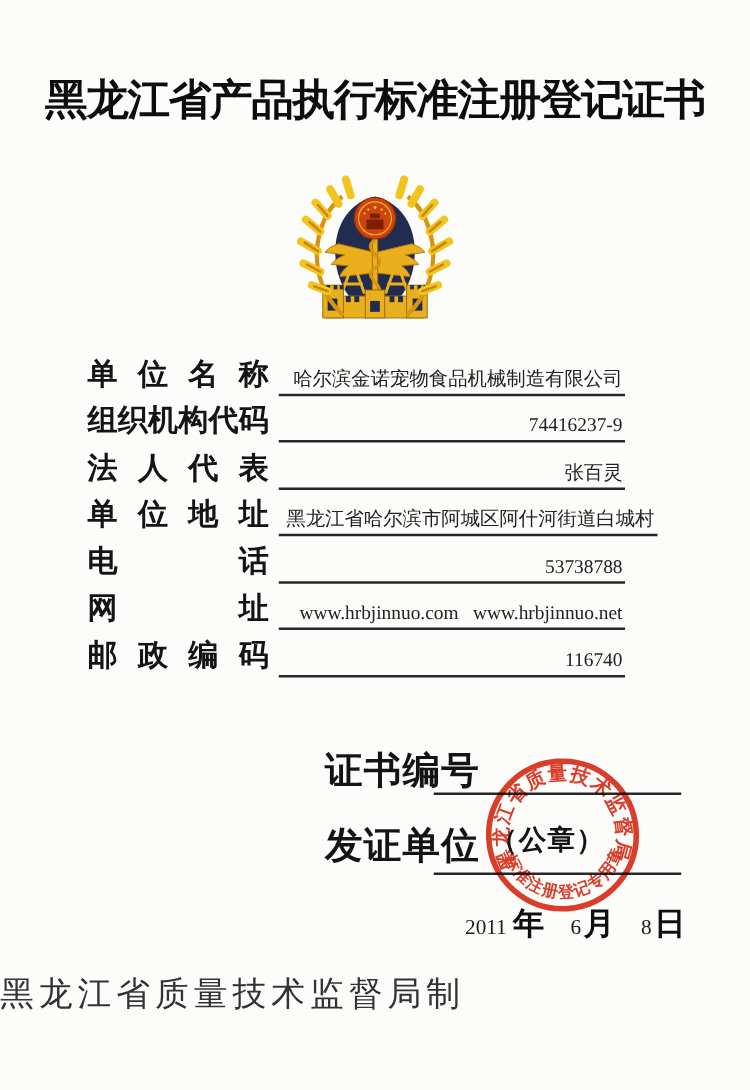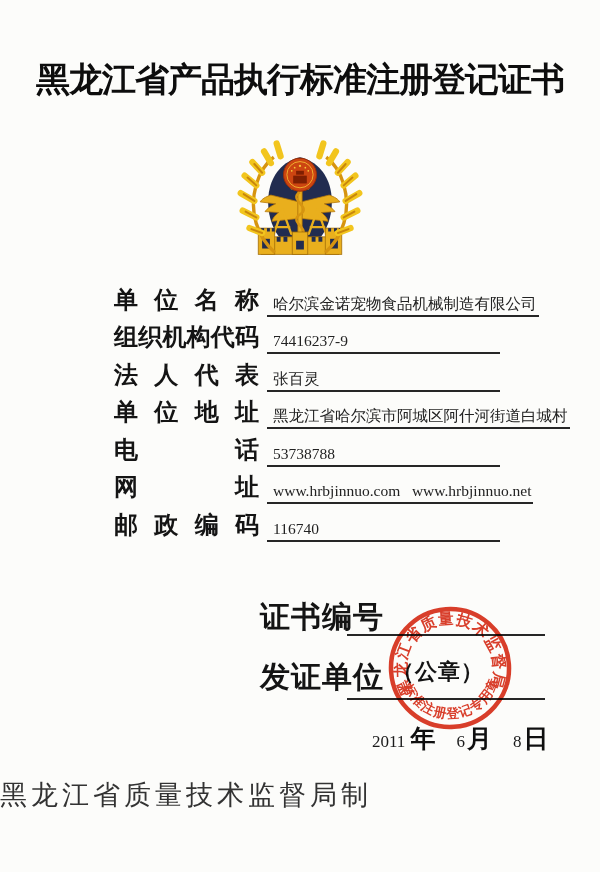--- a/index.html
+++ b/index.html
@@ -13,30 +13,30 @@
     color:#1c1c1c;
   }
   .title {
     position:absolute; top:57px; left:0; width:600px; margin:0;
     text-align:center; font-size:34px; font-weight:bold; color:#0d0d0d;
     letter-spacing:-1px; white-space:nowrap;
   }
   .emblem { position:absolute; left:232px; top:132px; width:136px; height:132px; }
 
   .form { position:absolute; left:70px; top:279px; width:430px; }
-  .frow { display:flex; align-items:flex-end; height:37.5px;margin-left:44px; }
+  .frow { display:flex; align-items:flex-end; height:37.5px; }
   .flabel {
     width:145px; font-size:24px; font-weight:bold; color:#141414;
     text-align:justify; text-align-last:justify; padding-bottom:5px;
     line-height:1; flex:none;
   }
   .fvalue {
     flex:1; margin-left:8px; border-bottom:2px solid #262626;
     font-size:15.5px; color:#222; padding:0 2px 2px 6px;
-    white-space:pre; overflow:visible; line-height:1.15;
+    white-space:pre; overflow:visible; line-height:1.15;text-align:right;
   }
 
   .cert-label {
     position:absolute; font-size:30px; font-weight:bold; color:#141414;
     letter-spacing:1px; line-height:1; white-space:nowrap;
   }
   .uline { position:absolute; height:2px; background:#262626; }
   .gongzhang {
     position:absolute; left:392px; top:661px; font-size:22px; font-weight:bold;
     color:#141414; letter-spacing:1px; line-height:1; white-space:nowrap; z-index:1;

